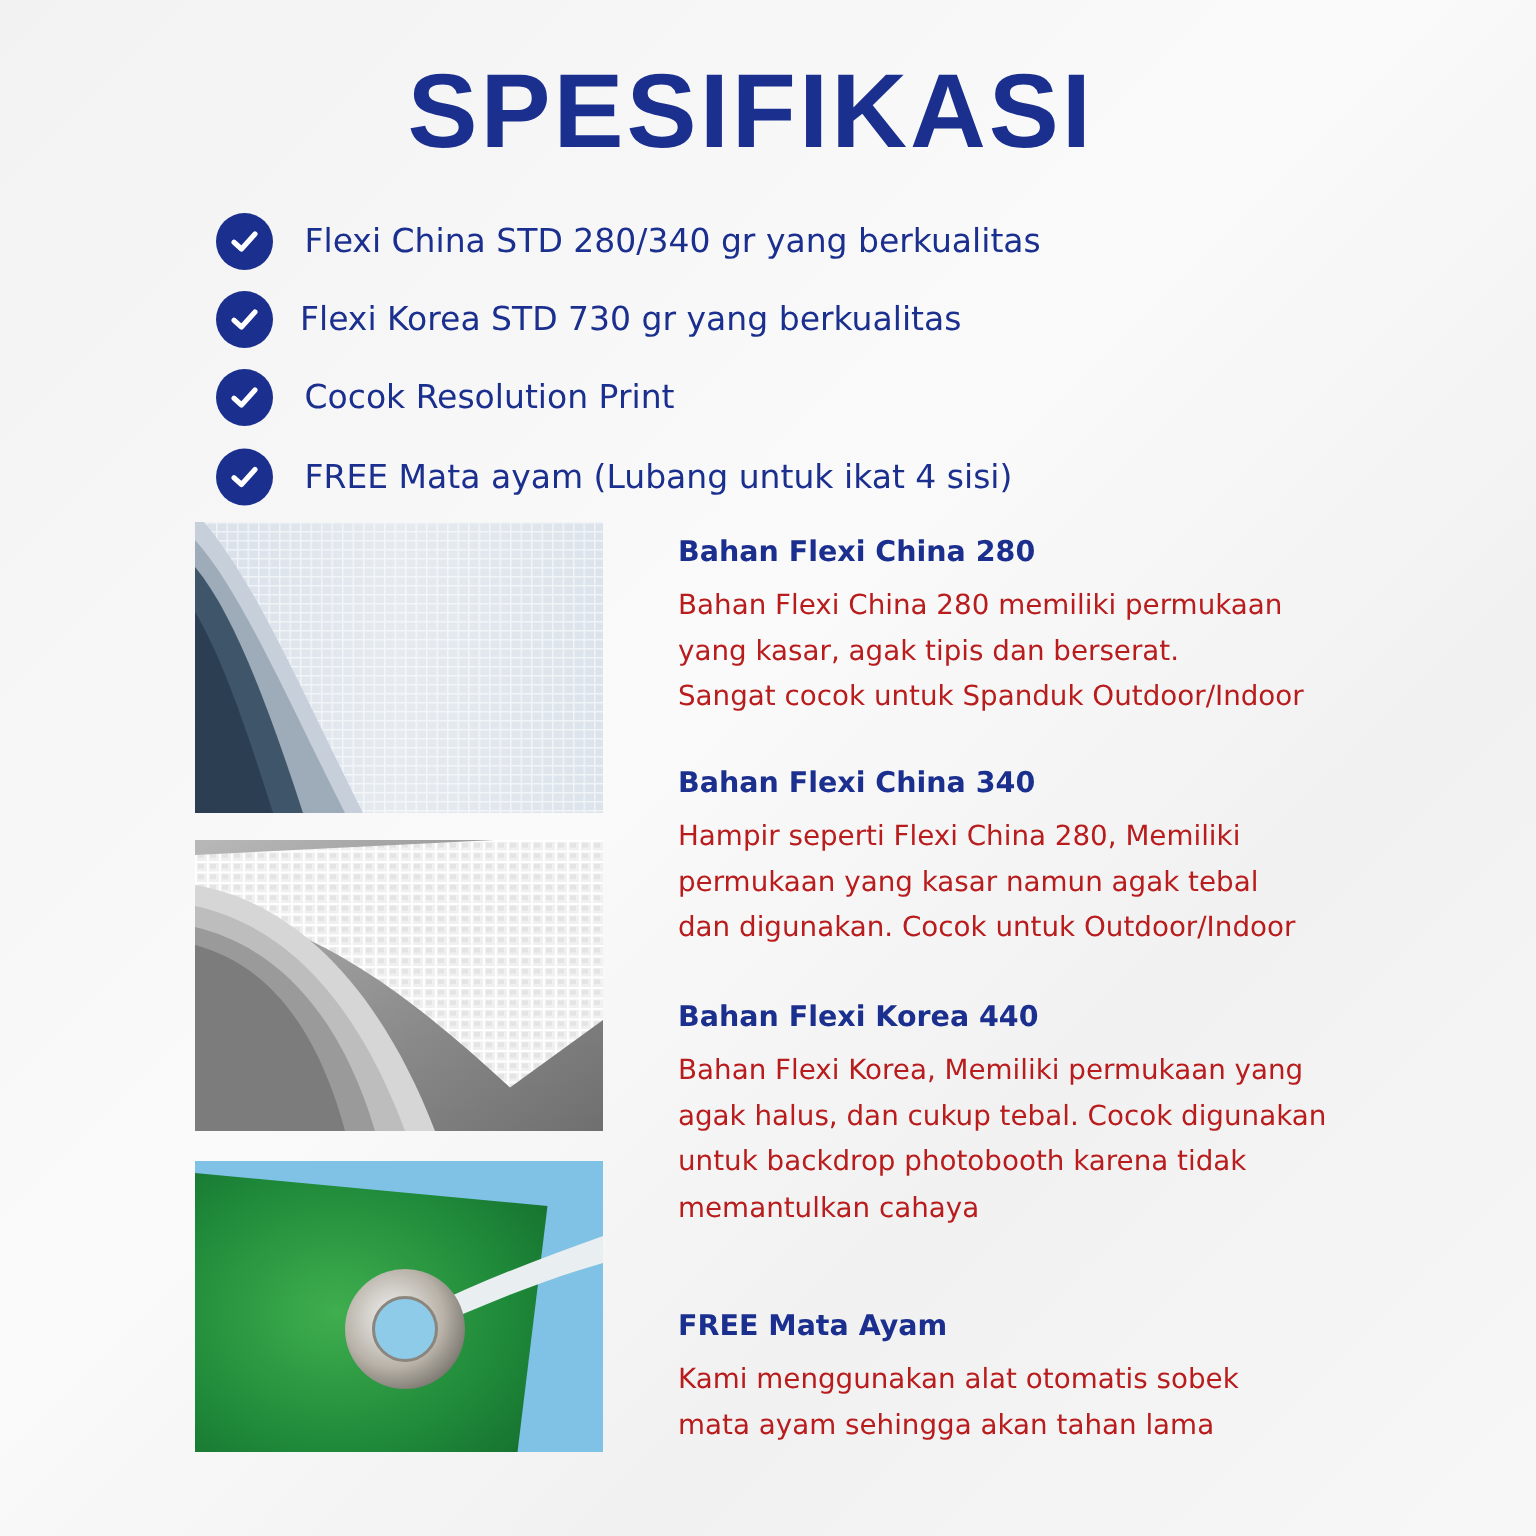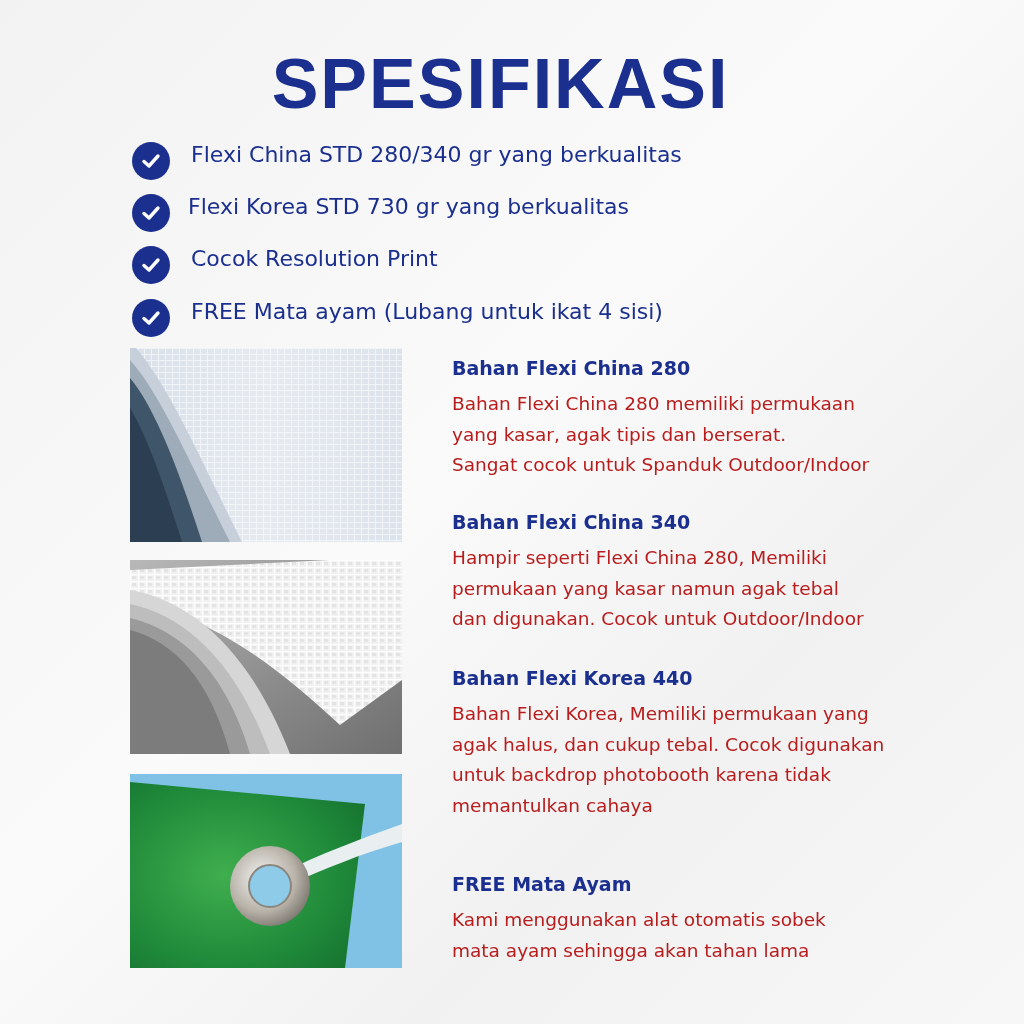--- a/index.html
+++ b/index.html
@@ -3,26 +3,26 @@
 <meta charset="utf-8">
 <style>
   html, body { margin: 0; padding: 0; }
   body {
     width: 1024px; height: 1024px; overflow: hidden; position: relative;
     background: linear-gradient(135deg, #f2f2f3 0%, #fafafa 45%, #f1f1f2 70%, #f7f7f8 100%);
     font-family: "DejaVu Sans", sans-serif;
     color: #1b2f8f;
   }
   .title {
-    position: absolute; left: 0; width: 1001px; top: 42px;
+    position: absolute; left: 0; width: 1001px; top: 32px;
     text-align: center; font-family: "Liberation Sans", sans-serif;
     font-weight: bold; font-size: 70px; letter-spacing: 2px; color: #1b2f8f;
     line-height: 84px;
   }
-  .feat { position: absolute; left: 132px; display: flex; }
+  .feat { position: absolute; left: 144px; display: flex; align-items: center; }
   .check {
     width: 38px; height: 38px; border-radius: 50%; background: #1b2f8f;
     display: flex; align-items: center; justify-content: center; flex: none;
   }
   .feat-text { margin-left: 21px; font-size: 22px; color: #1b2f8f; white-space: nowrap; }
   .photo { position: absolute; left: 130px; width: 272px; overflow: hidden; }
   .photo svg { display: block; }
   .sec { position: absolute; left: 452px; }
   .sec-title { font-weight: bold; font-size: 19px; color: #1b2f8f; line-height: 24px; margin-bottom: 9px; white-space: nowrap; }
   .sec-line { font-size: 18.5px; color: #b91c1c; line-height: 30.5px; white-space: nowrap; }

